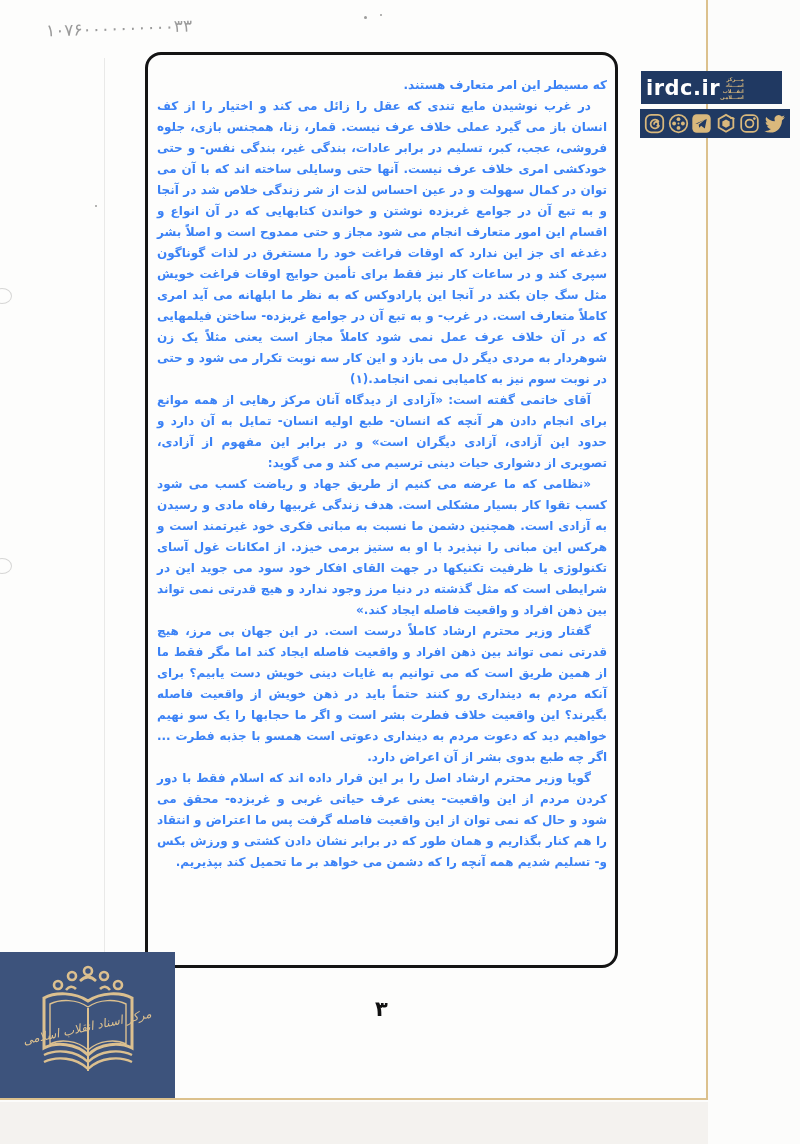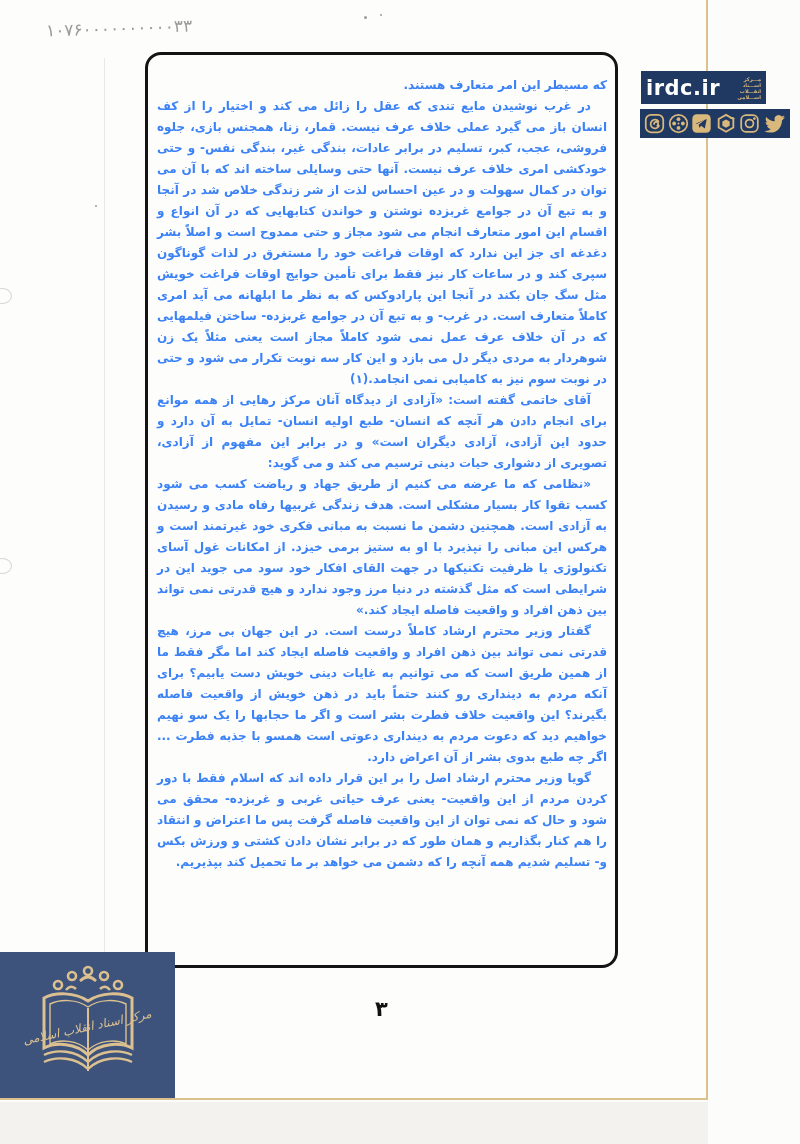--- a/index.html
+++ b/index.html
@@ -53,22 +53,22 @@
   .doc-text p{margin:0;text-indent:16px;}
   .doc-text p.no-indent{text-indent:0;}
 
   .page-number{
     position:absolute;left:145px;top:997px;width:473px;
     text-align:center;font-size:21px;font-weight:bold;color:#111;
   }
 
   
   .irdc-badge{
-    position:absolute;left:641px;top:71px;width:125px;height:33px;
-    background:#203962;display:flex;align-items:center;justify-content:space-between;
+    position:absolute;left:641px;top:71px;width:141px;height:33px;
+    background:#203962;display:flex;align-items:center;justify-content:flex-start;
     padding:4px 5px;box-sizing:border-box;
   }
   .irdc-url{color:#fff;font-size:21px;font-weight:bold;letter-spacing:.5px;direction:ltr;}
   .irdc-mini{
     direction:rtl;text-align:right;color:#d9b87c;font-size:5px;line-height:6px;
     font-weight:bold;white-space:nowrap;
   }
   .social-bar{
     position:absolute;left:640px;top:109px;width:150px;height:29px;
     background:#203962;display:flex;align-items:center;justify-content:space-evenly;

